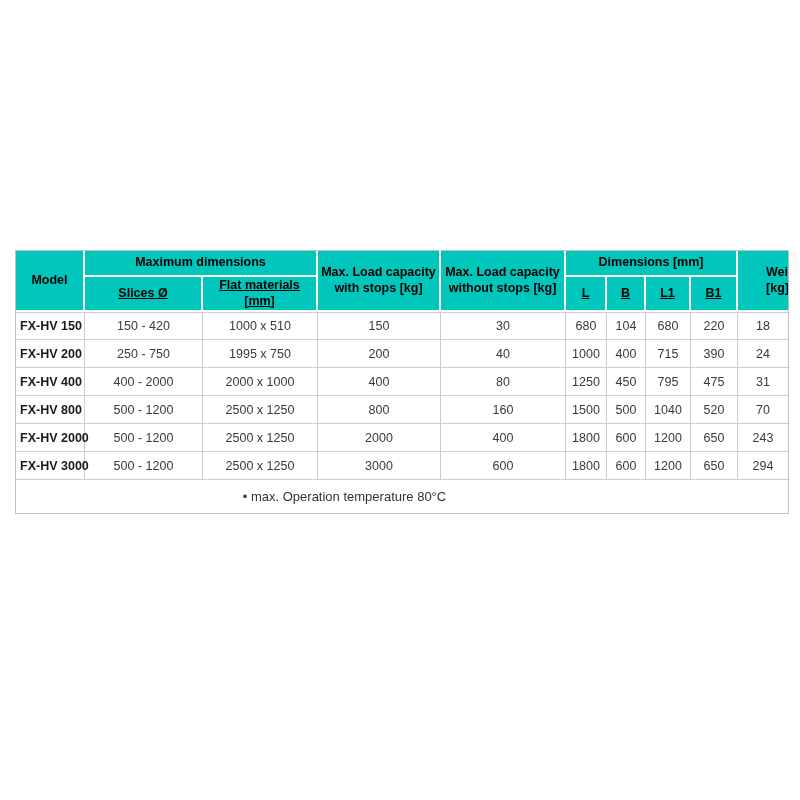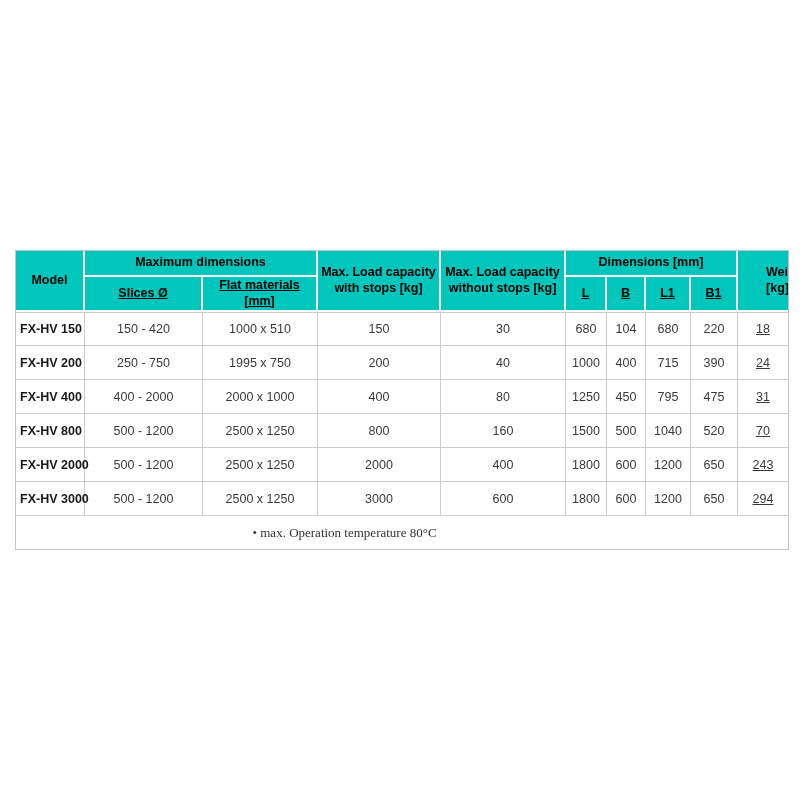--- a/index.html
+++ b/index.html
@@ -50,46 +50,45 @@
     padding-left: 28px;
   }
   table.spec tr.hrow1 { height: 26px; }
   table.spec tr.hrow2 { height: 30px; text-decoration: underline; }
   table.spec tbody td {
     background: #ffffff;
     color: #3a3a3a;
     font-size: 12.5px;
     text-align: center;
     vertical-align: middle;
-    height: 34px;
+    height: 28px;
     border-right: 1px solid #cccccc;
     border-bottom: 1px solid #cccccc;
     padding: 0 2px;
     box-sizing: border-box;
   }
   table.spec tbody tr:first-child td { border-top: 1px solid #cccccc; }
-  table.spec tbody td:last-child { border-right: none; text-decoration: underline; }
+  table.spec tbody td:last-child { border-right: none; }
   table.spec tbody td.model {
     font-weight: bold;
     color: #1a1a1a;
     text-align: left;
     padding-left: 4px;
     white-space: nowrap;
   }
   table.spec tfoot td {
     background: #ffffff;
     color: #333333;
     font-size: 13px;
     height: 33px;
     text-align: center;
     vertical-align: middle;
     border: none;
     padding-right: 116px;
     box-sizing: border-box;
-    font-family: Liberation Serif, serif;
   }
 </style>
 </head>
 <body>
 
 <div class="page">
   <div class="spec-table-wrap">
     <table class="spec">
       <colgroup>
         <col style="width:69px">

